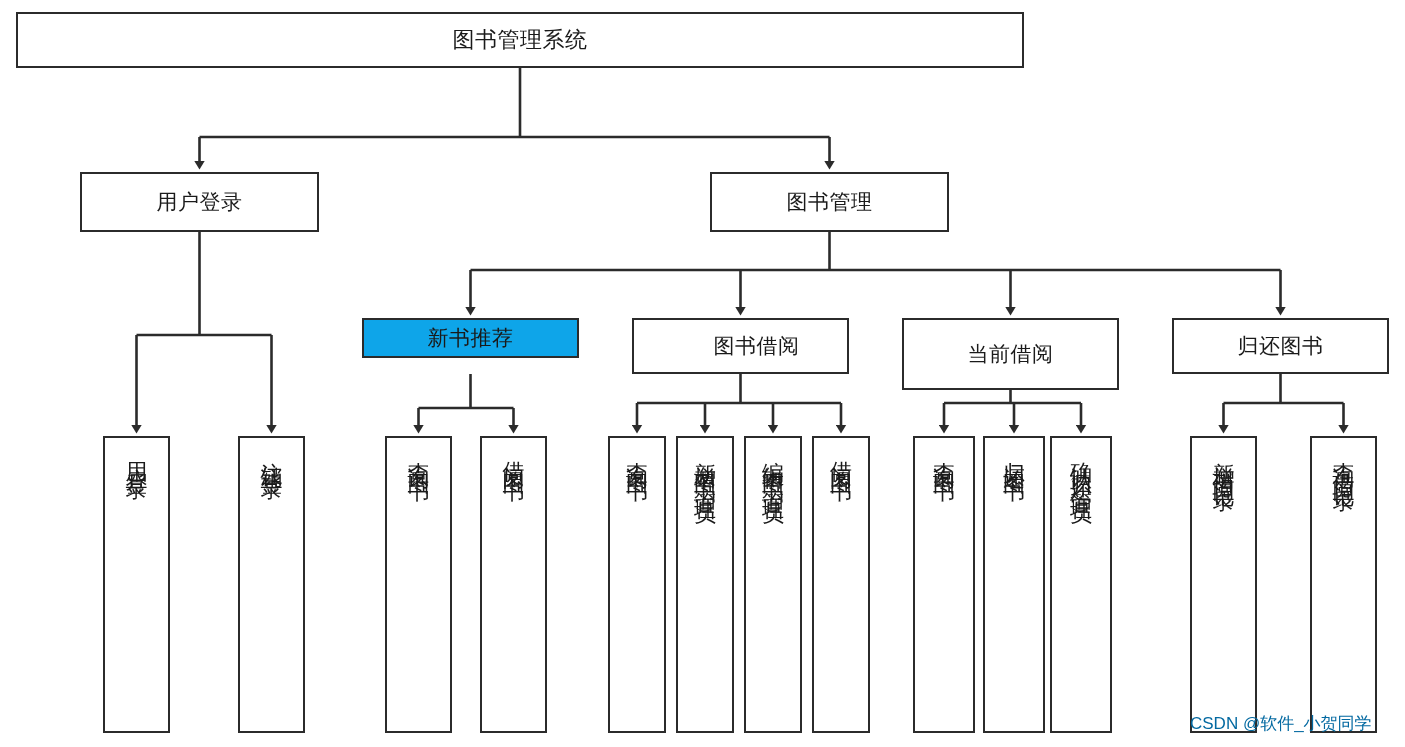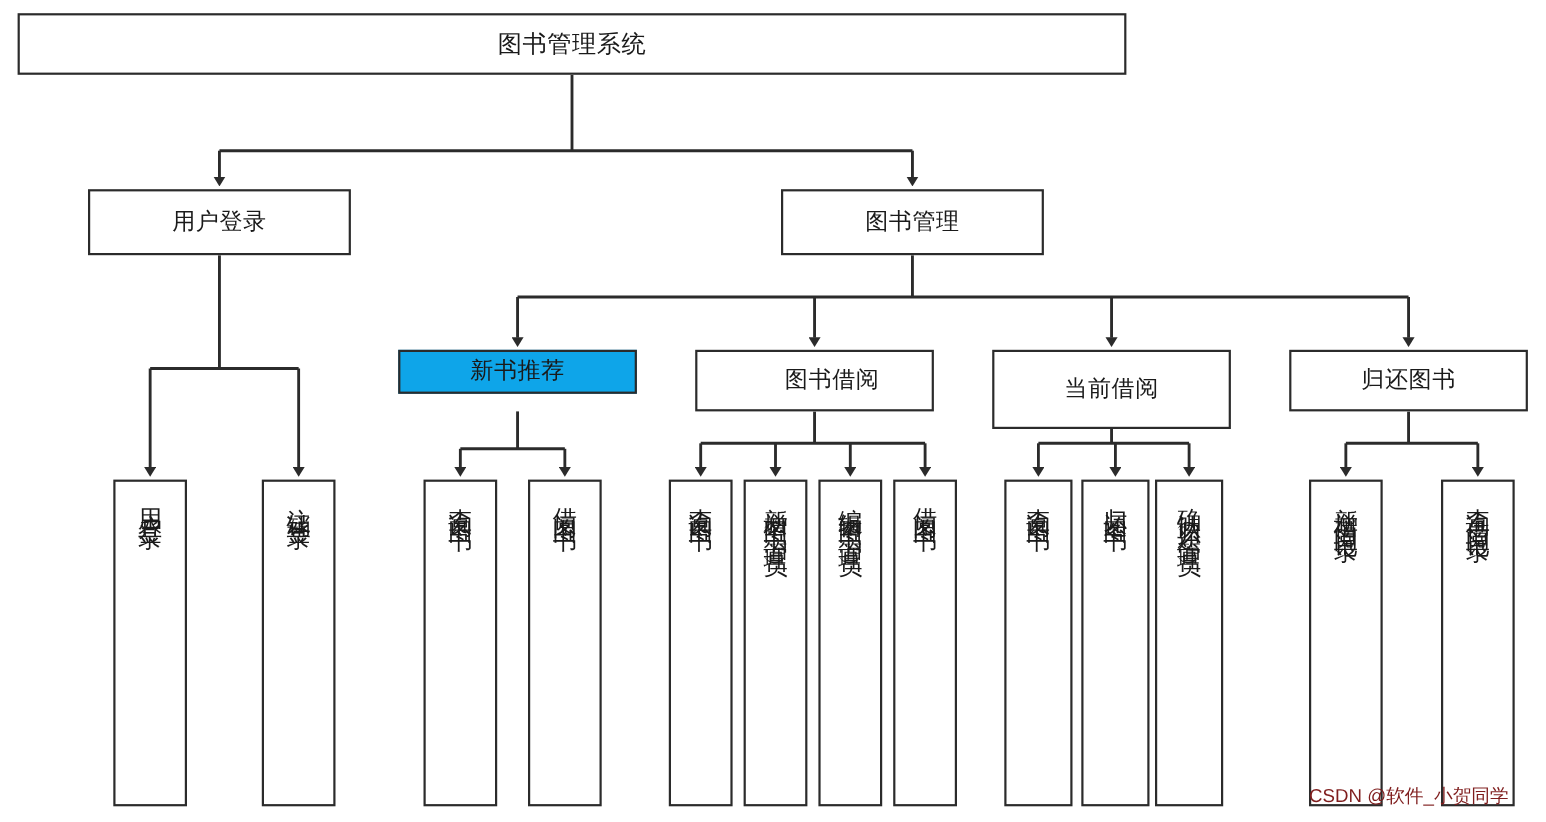--- a/index.html
+++ b/index.html
@@ -36,21 +36,21 @@
     writing-mode:vertical-rl;
     text-orientation:upright;
     font-size:22px;
     line-height:1.0;
     letter-spacing:6px;
   }
   .watermark{
     position:absolute;
     left:1190px;top:712px;
     font-size:17px;
-    color:#7f1d1d;
+    color:#0369a1;
     white-space:nowrap;
     font-family:"Liberation Sans","DejaVu Sans",sans-serif;
     pointer-events:none;
   }
 </style>
 </head>
 <body>
 
 <div id="canvas">
   <svg id="wires" viewBox="0 0 1405 747" width="1405" height="747" aria-hidden="true">

